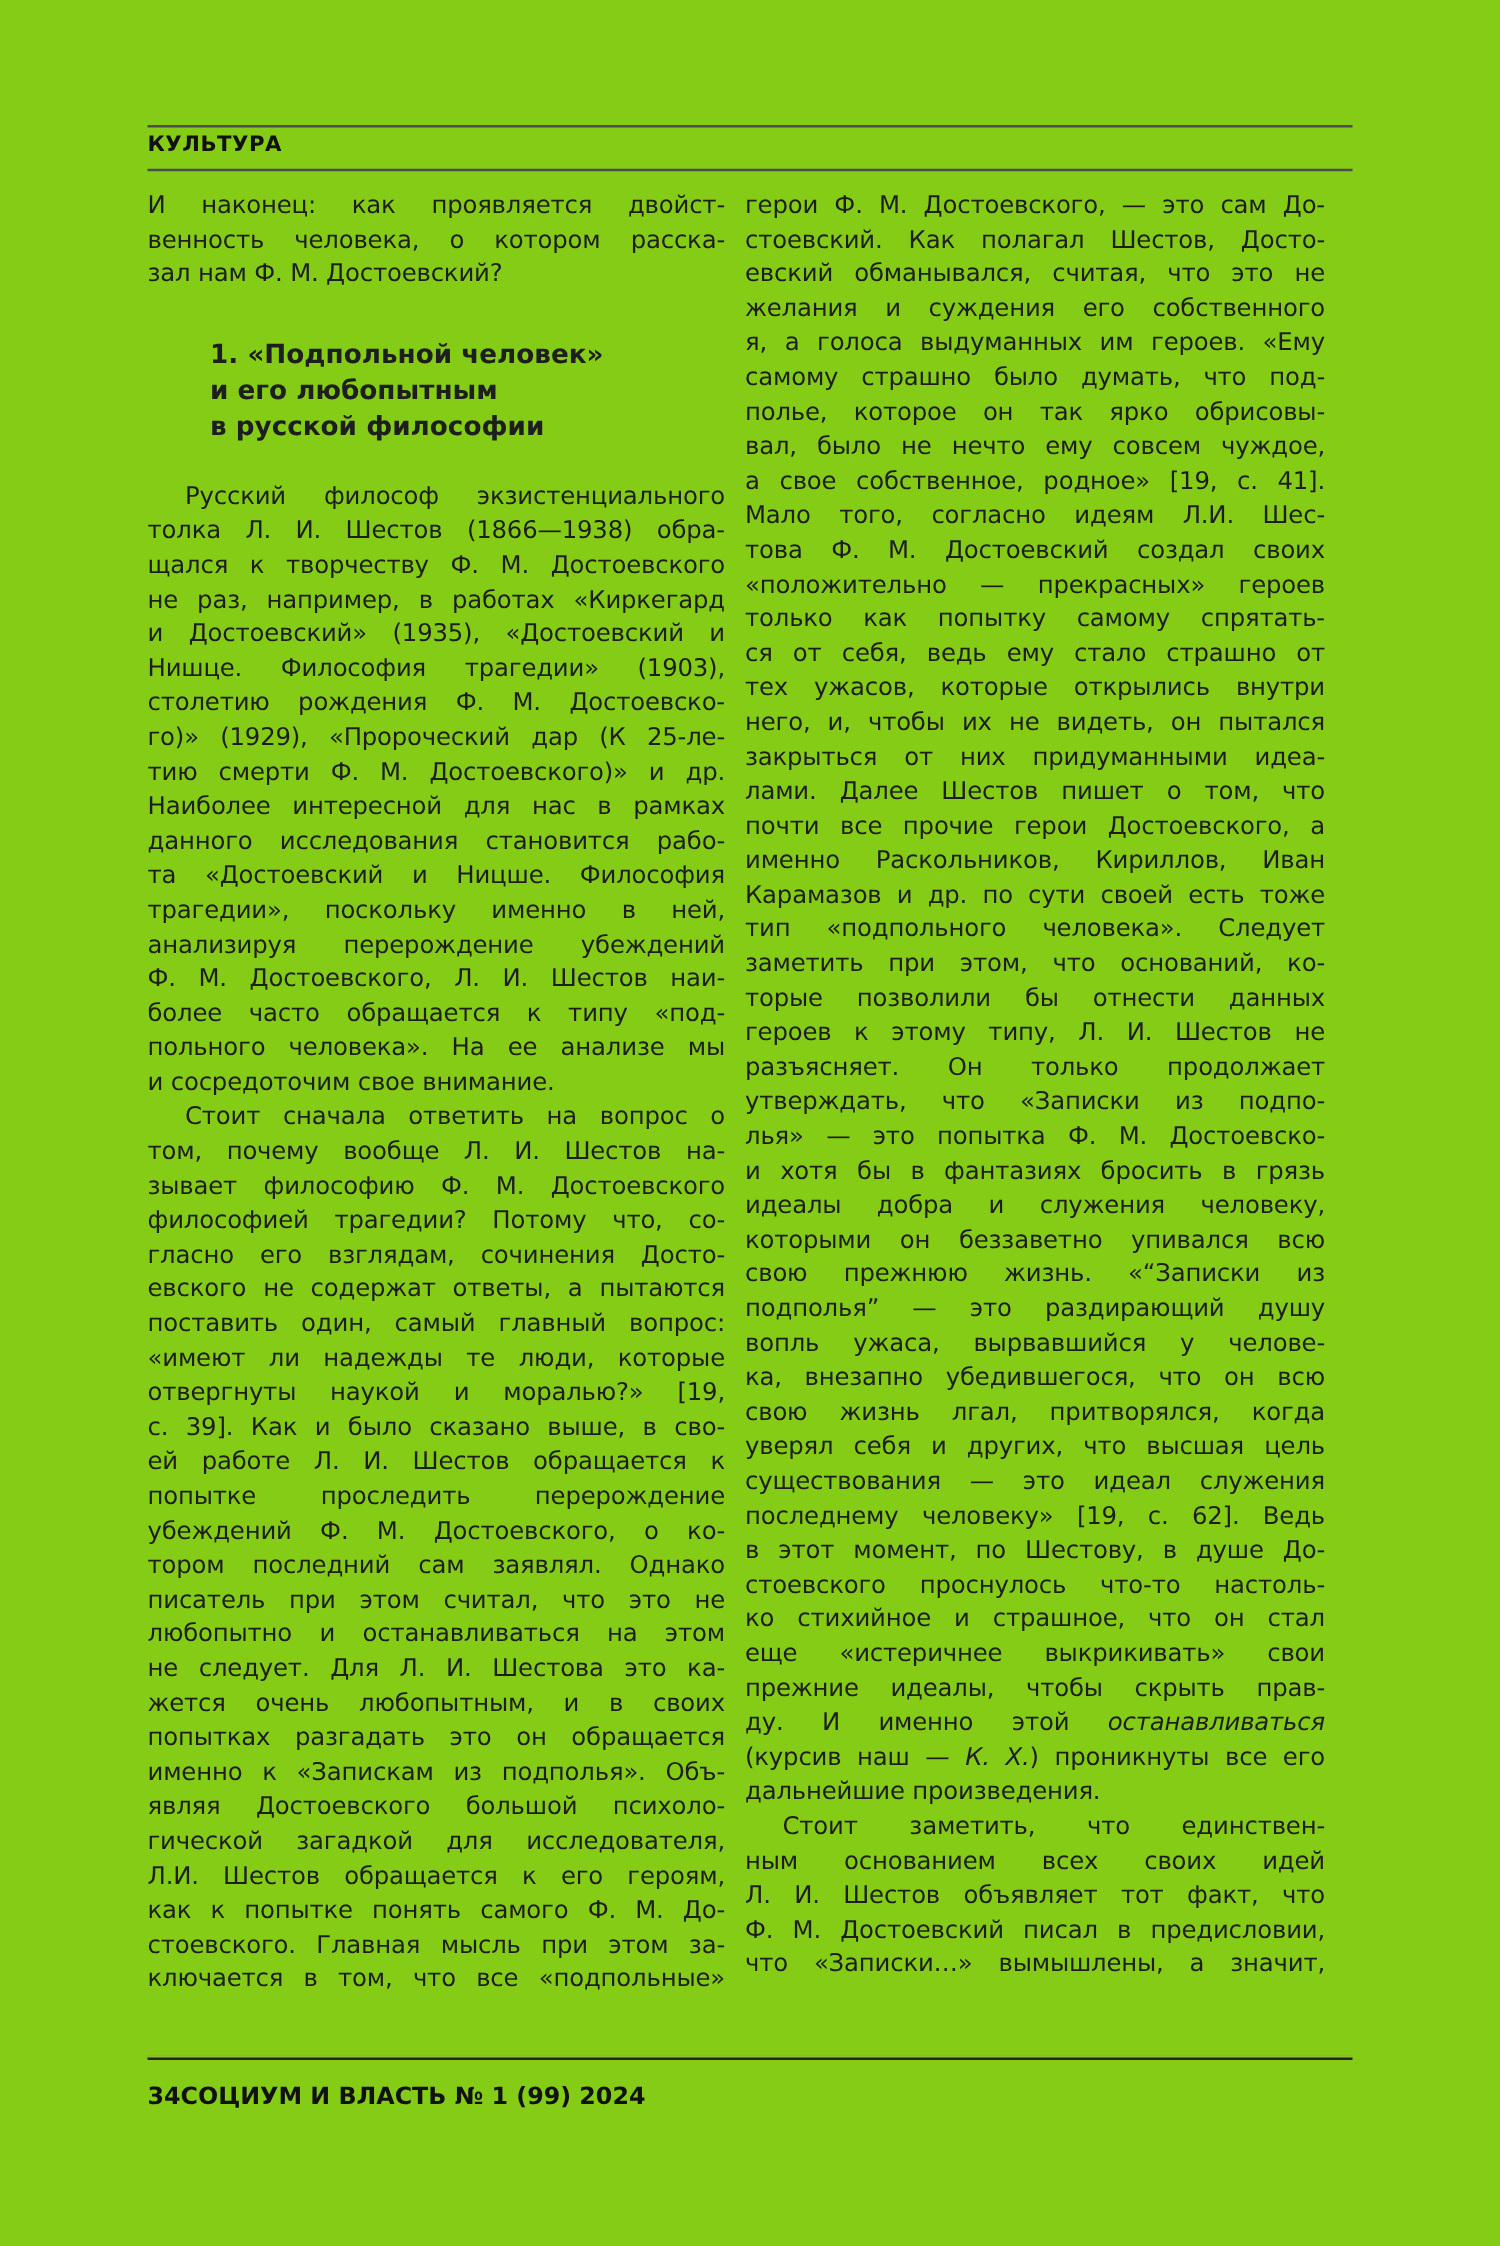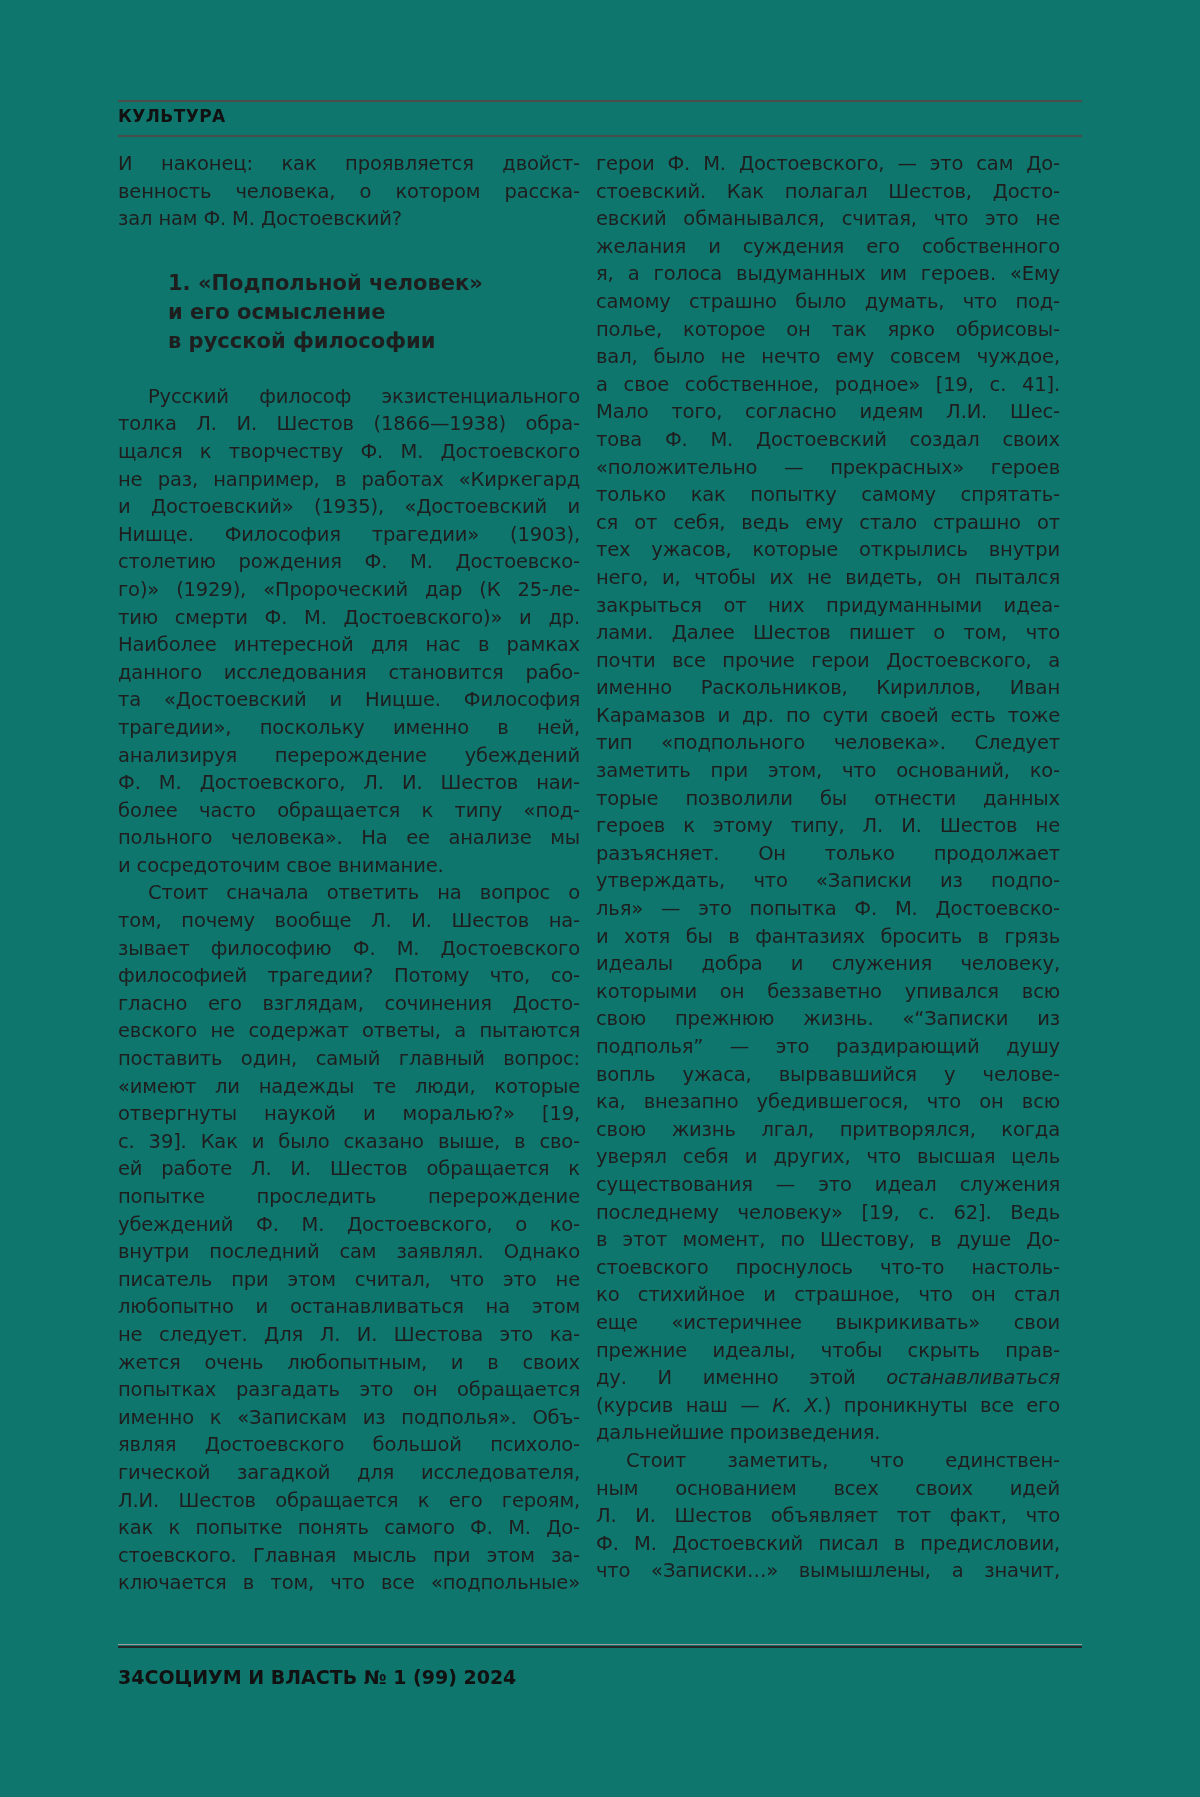--- a/index.html
+++ b/index.html
@@ -1,21 +1,21 @@
 <!DOCTYPE html>
 <html><head>
 <meta charset="utf-8">
 <style>
   html,body{margin:0;padding:0;background:#ffffff;}
   body{
     width:1200px;height:1797px;position:relative;
     font-family:"DejaVu Sans","Liberation Sans",sans-serif;
     color:#1e1e1e;
   }
-  .page{position:absolute;inset:0;background:#0f766e;}
+  .page{position:absolute;inset:0;background:#84cc16;}
   .rule{position:absolute;left:118px;width:964px;}
   .rule-header-top{top:100px;border-top:2.5px solid #4c4c4c;}
   .rule-header-bottom{top:135px;border-top:2.5px solid #4c4c4c;}
   .rule-footer{top:1644px;height:1px;border-top:1px solid #9a9a9a;border-bottom:2.5px solid #262626;}
   .section-label{
     position:absolute;top:106px;left:118px;
     font-size:17px;font-weight:bold;letter-spacing:.4px;color:#111;
   }
   .columns{
     position:absolute;top:150px;left:118px;width:964px;
@@ -55,21 +55,21 @@
 
   <div class="columns">
     <div class="col col-left" id="col-left">
         <div class="para-block">
           <div class="line">И наконец: как проявляется двойст-</div>
           <div class="line">венность человека, о котором расска-</div>
           <div class="line end">зал нам Ф. М. Достоевский?</div>
         </div>
         <div class="heading-block">
           <div class="line">1. «Подпольной человек»</div>
-          <div class="line">и его осмысление</div>
+          <div class="line">и его любопытным</div>
           <div class="line">в русской философии</div>
         </div>
         <div class="para-block">
           <div class="line ind">Русский философ экзистенциального</div>
           <div class="line">толка Л. И. Шестов (1866—1938) обра-</div>
           <div class="line">щался к творчеству Ф. М. Достоевского</div>
           <div class="line">не раз, например, в работах «Киркегард</div>
           <div class="line">и Достоевский» (1935), «Достоевский и</div>
           <div class="line">Нишце. Философия трагедии» (1903),</div>
           <div class="line">столетию рождения Ф. М. Достоевско-</div>
@@ -92,21 +92,21 @@
           <div class="line">философией трагедии? Потому что, со-</div>
           <div class="line">гласно его взглядам, сочинения Досто-</div>
           <div class="line">евского не содержат ответы, а пытаются</div>
           <div class="line">поставить один, самый главный вопрос:</div>
           <div class="line">«имеют ли надежды те люди, которые</div>
           <div class="line">отвергнуты наукой и моралью?» [19,</div>
           <div class="line">с. 39]. Как и было сказано выше, в сво-</div>
           <div class="line">ей работе Л. И. Шестов обращается к</div>
           <div class="line">попытке проследить перерождение</div>
           <div class="line">убеждений Ф. М. Достоевского, о ко-</div>
-          <div class="line">внутри последний сам заявлял. Однако</div>
+          <div class="line">тором последний сам заявлял. Однако</div>
           <div class="line">писатель при этом считал, что это не</div>
           <div class="line">любопытно и останавливаться на этом</div>
           <div class="line">не следует. Для Л. И. Шестова это ка-</div>
           <div class="line">жется очень любопытным, и в своих</div>
           <div class="line">попытках разгадать это он обращается</div>
           <div class="line">именно к «Запискам из подполья». Объ-</div>
           <div class="line">являя Достоевского большой психоло-</div>
           <div class="line">гической загадкой для исследователя,</div>
           <div class="line">Л.И. Шестов обращается к его героям,</div>
           <div class="line">как к попытке понять самого Ф. М. До-</div>

